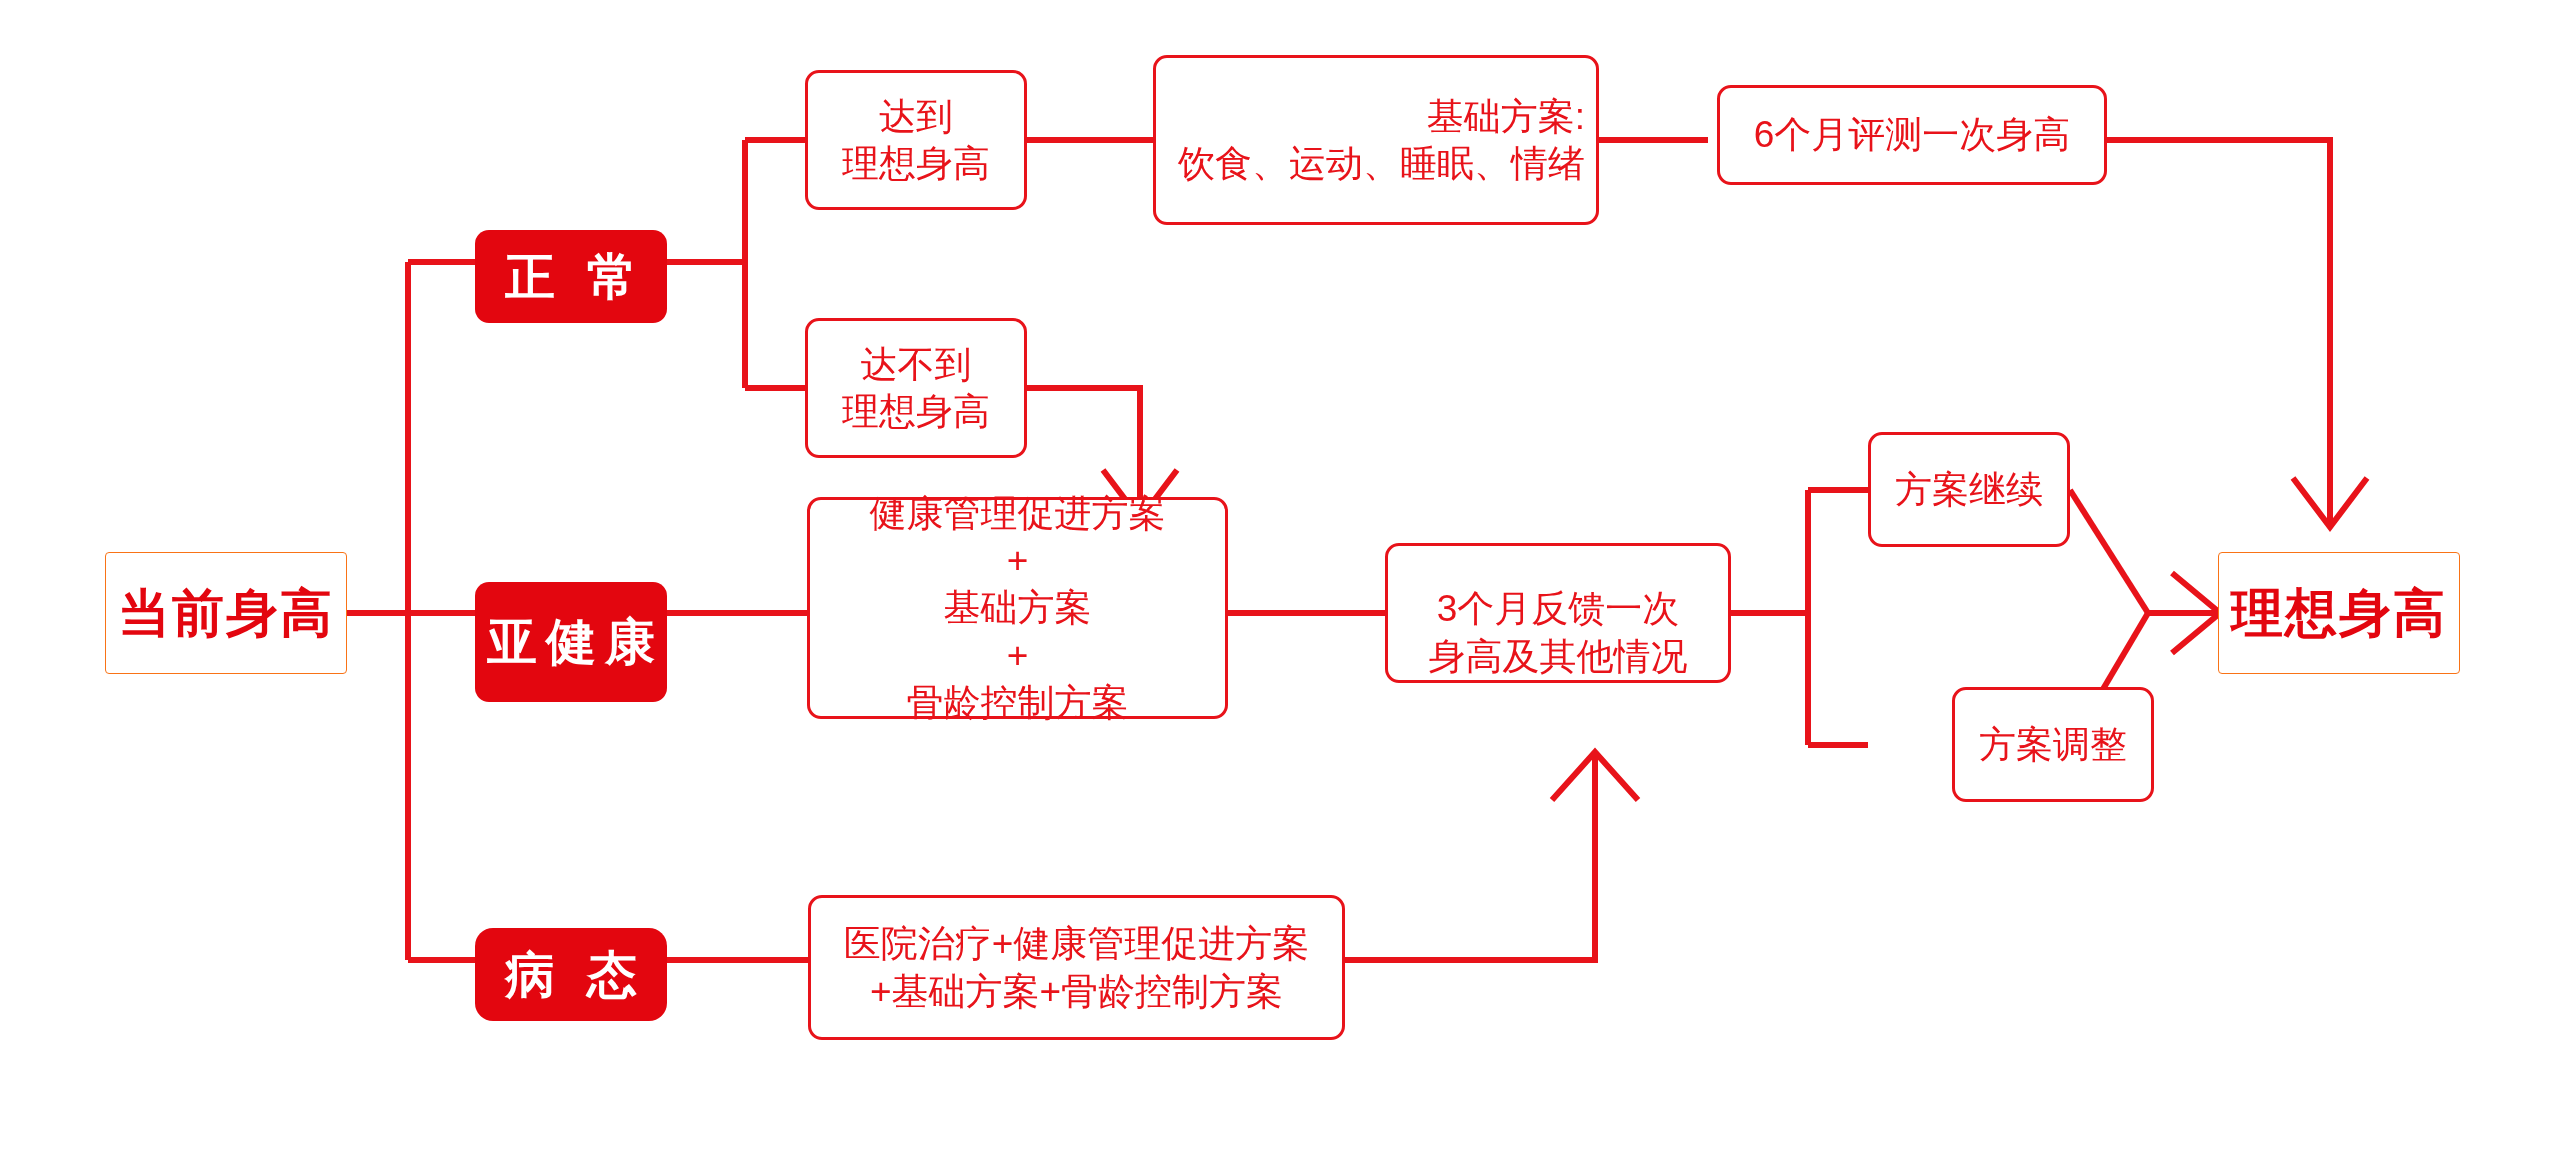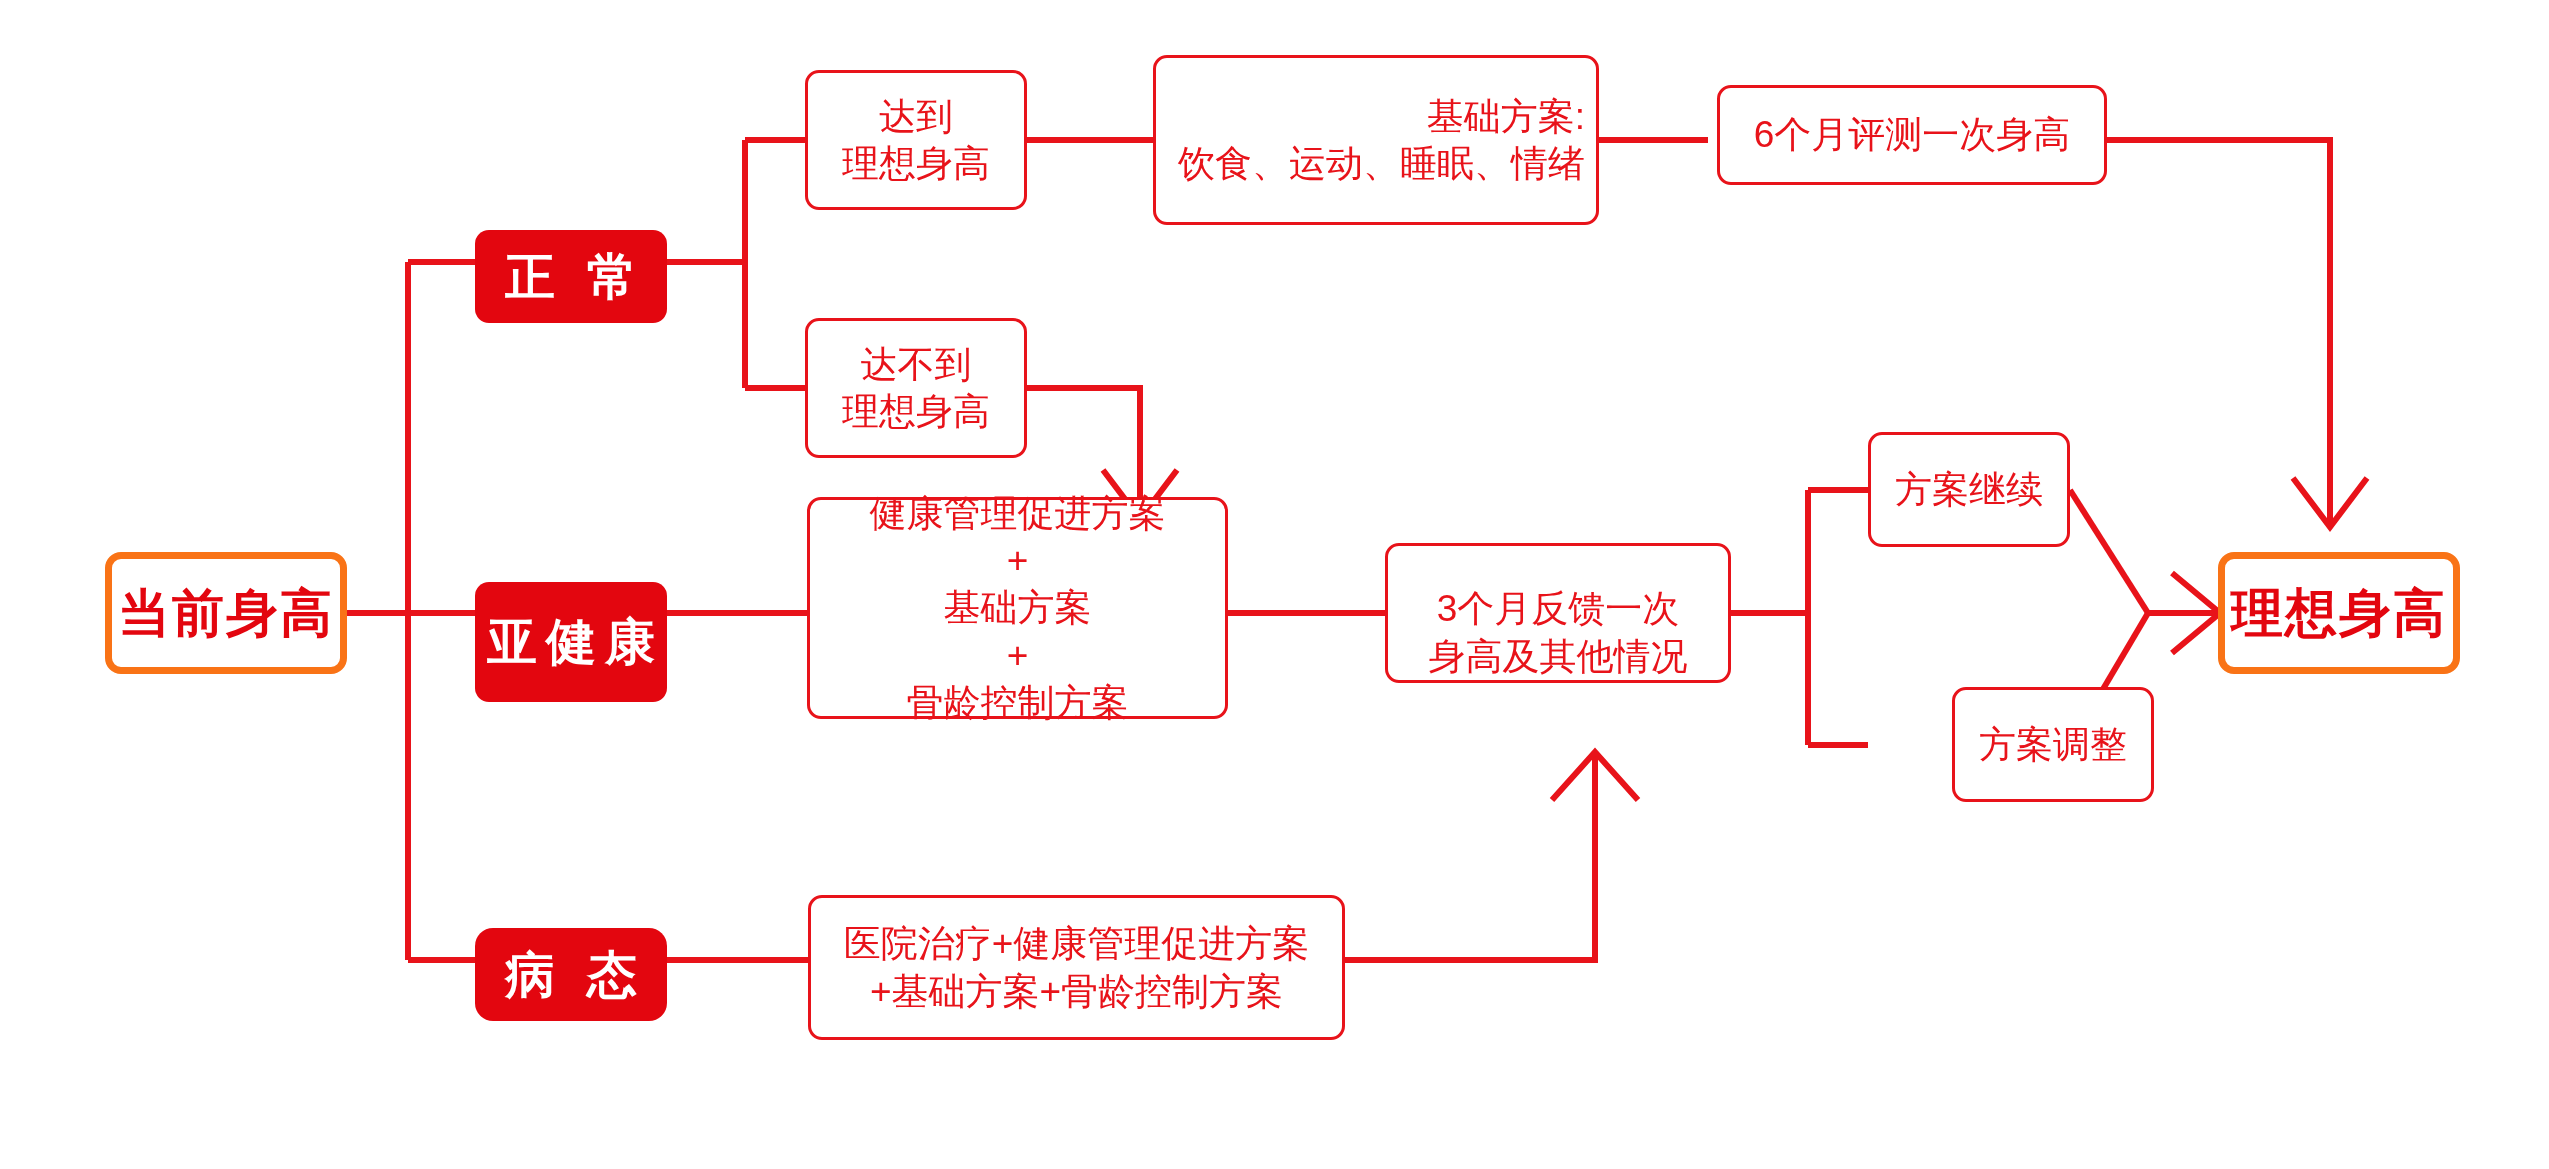--- a/index.html
+++ b/index.html
@@ -37,22 +37,22 @@
     border-radius:14px;
     color:#ffffff;
     font-size:50px;
     font-weight:700;
     letter-spacing:9px;
     text-indent:9px;
     margin-top:15px;
   }
   
   .n-term{
-    border:7px solid #f97316;
-    border-radius:16px;
+    border:1px solid #f97316;
+    border-radius:4px;
     background:#ffffff;
     color:#e3060f;
     font-size:52px;
     font-weight:700;
     letter-spacing:2px;
   }
 </style>
 </head>
 <body>
 

